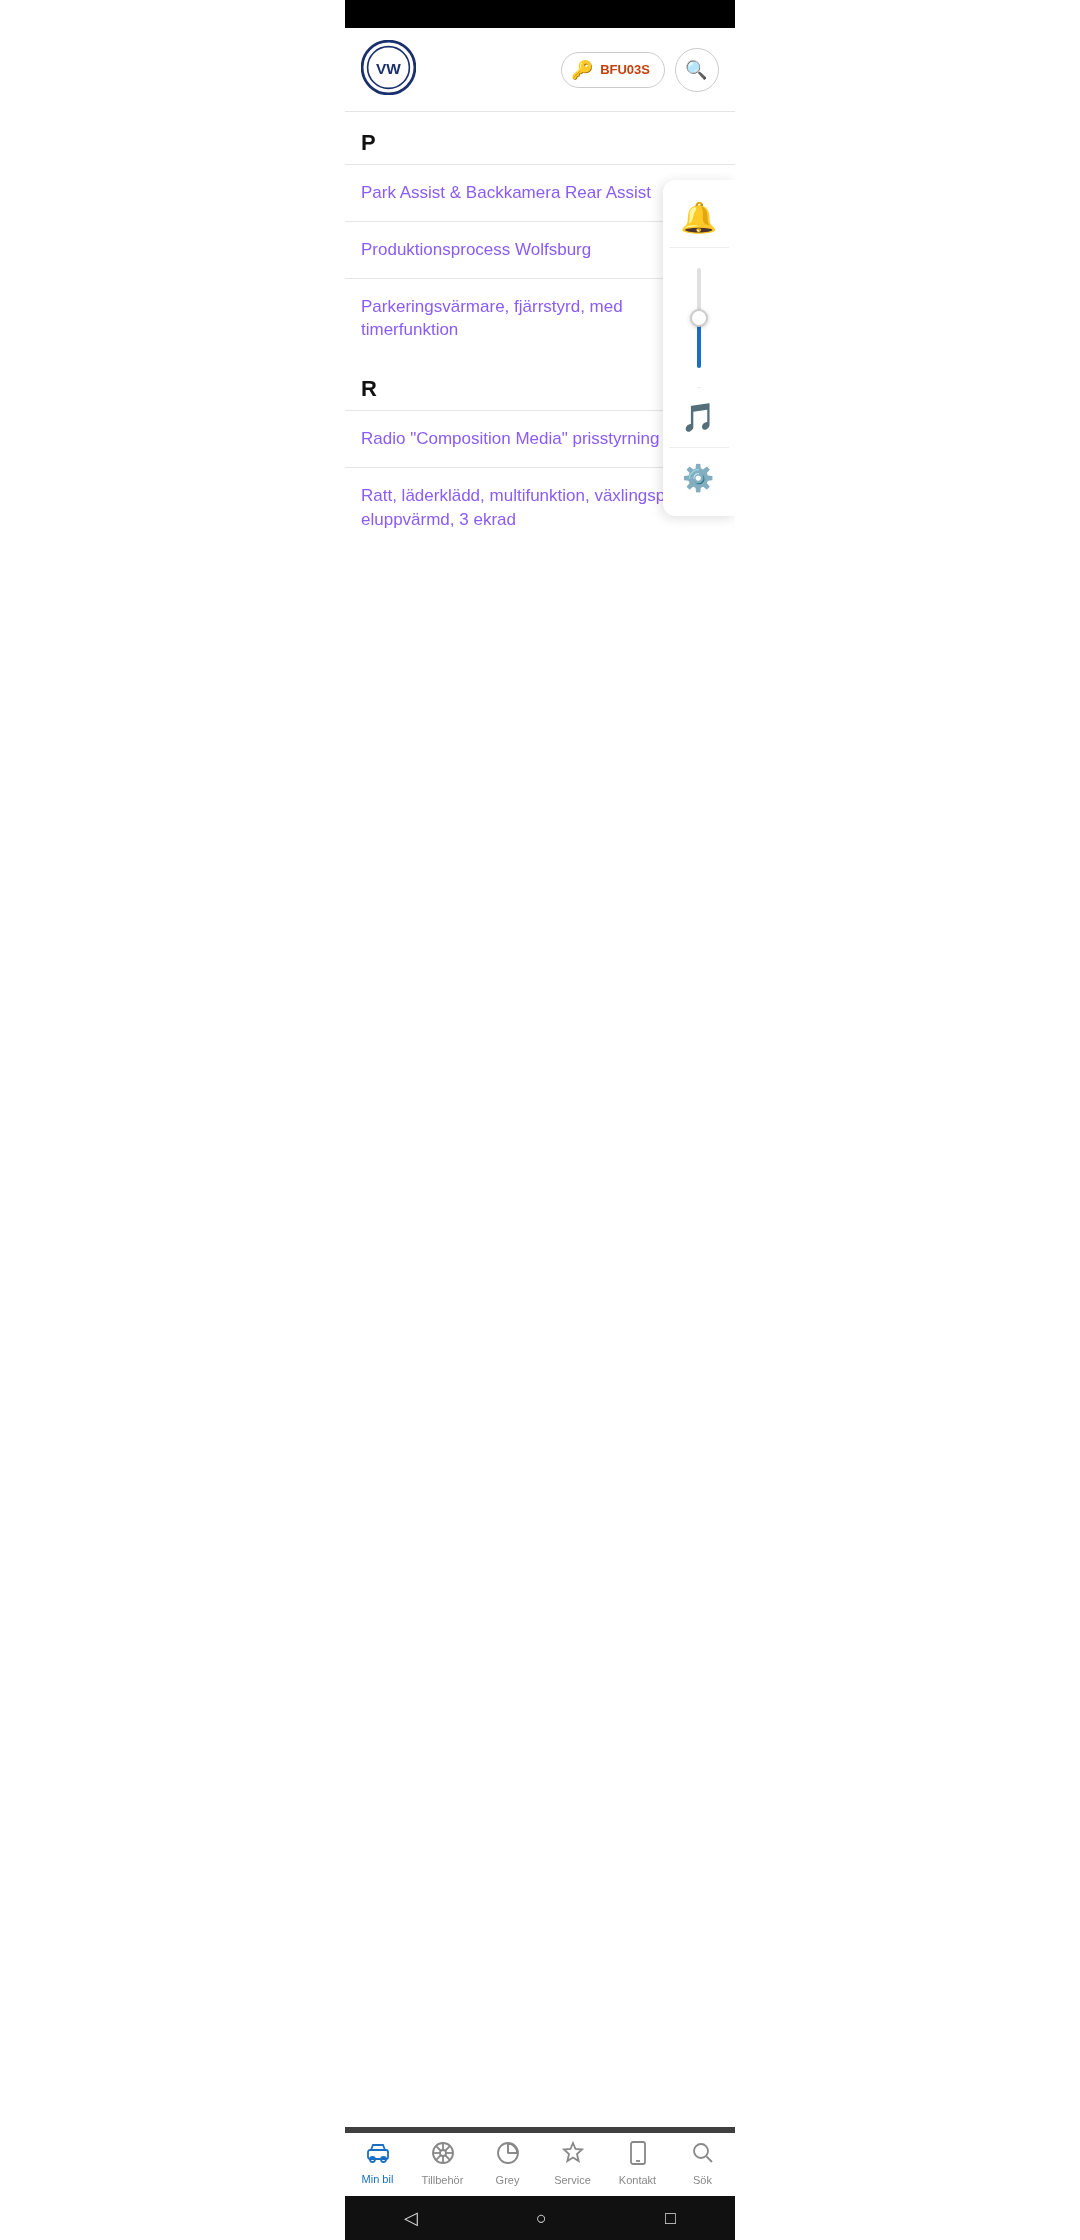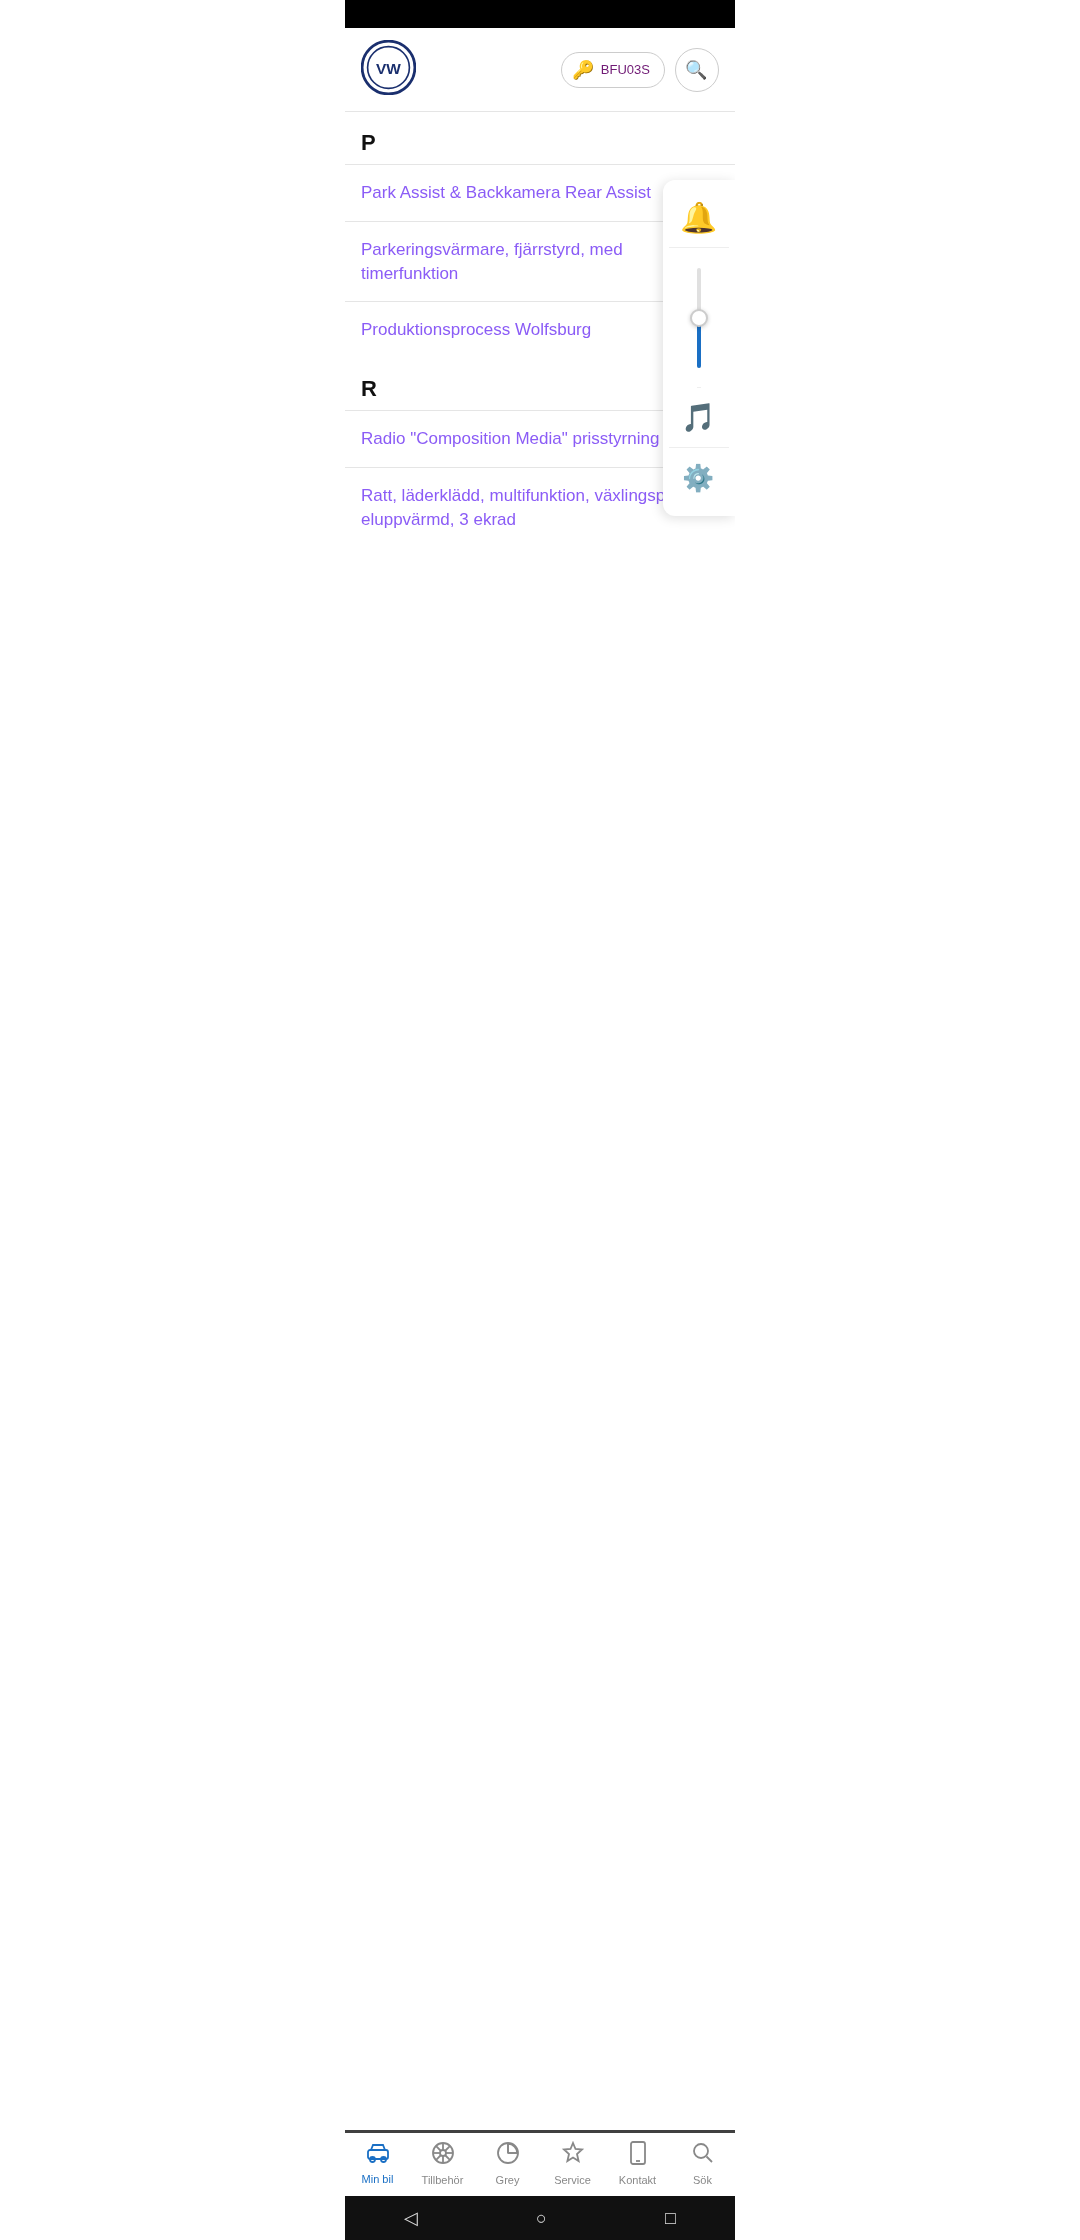--- a/index.html
+++ b/index.html
@@ -48,22 +48,22 @@
       border-radius: 24px;
       padding: 6px 14px 6px 10px;
       background: #fff;
       cursor: pointer;
     }
     .car-key-icon {
       font-size: 18px;
     }
     .car-key-label {
       font-size: 13px;
-      font-weight: 400;
-      color: #701a75;
+      font-weight: 700;
+      color: #c2410c;
     }
     .search-btn {
       border: 1.5px solid #ccc;
       border-radius: 50%;
       width: 44px;
       height: 44px;
       display: flex;
       align-items: center;
       justify-content: center;
       background: #fff;
@@ -173,21 +173,21 @@
     }
 
     
     .bottom-nav {
       position: fixed;
       bottom: 44px;
       left: 50%;
       transform: translateX(-50%);
       width: 390px;
       background: #fff;
-      border-top: 3px solid #404040;
+      border-top: 6px solid #404040;
       display: flex;
       justify-content: space-around;
       align-items: center;
       padding: 8px 0 10px 0;
       z-index: 200;
     }
     .nav-item {
       display: flex;
       flex-direction: column;
       align-items: center;
@@ -271,22 +271,22 @@
     <div class="side-panel-btn">
       <span class="music-icon">🎵</span>
     </div>
     <div class="side-panel-btn">
       <span class="settings-icon">⚙️</span>
     </div>
   </div>
 
   <div class="section-letter">P</div>
   <div class="list-item">Park Assist &amp; Backkamera Rear Assist</div>
+  <div class="list-item">Produktionsprocess Wolfsburg</div>
   <div class="list-item">Parkeringsvärmare, fjärrstyrd, med timerfunktion</div>
-  <div class="list-item">Produktionsprocess Wolfsburg</div>
 
   <div class="section-letter">R</div>
   <div class="list-item">Radio "Composition Media" prisstyrning</div>
   <div class="list-item">Ratt, läderklädd, multifunktion, växlingspaddlar, eluppvärmd, 3 ekrad</div>
 
   <div style="height:130px;"></div>
 </div>
 
 <div class="bottom-nav">
 

